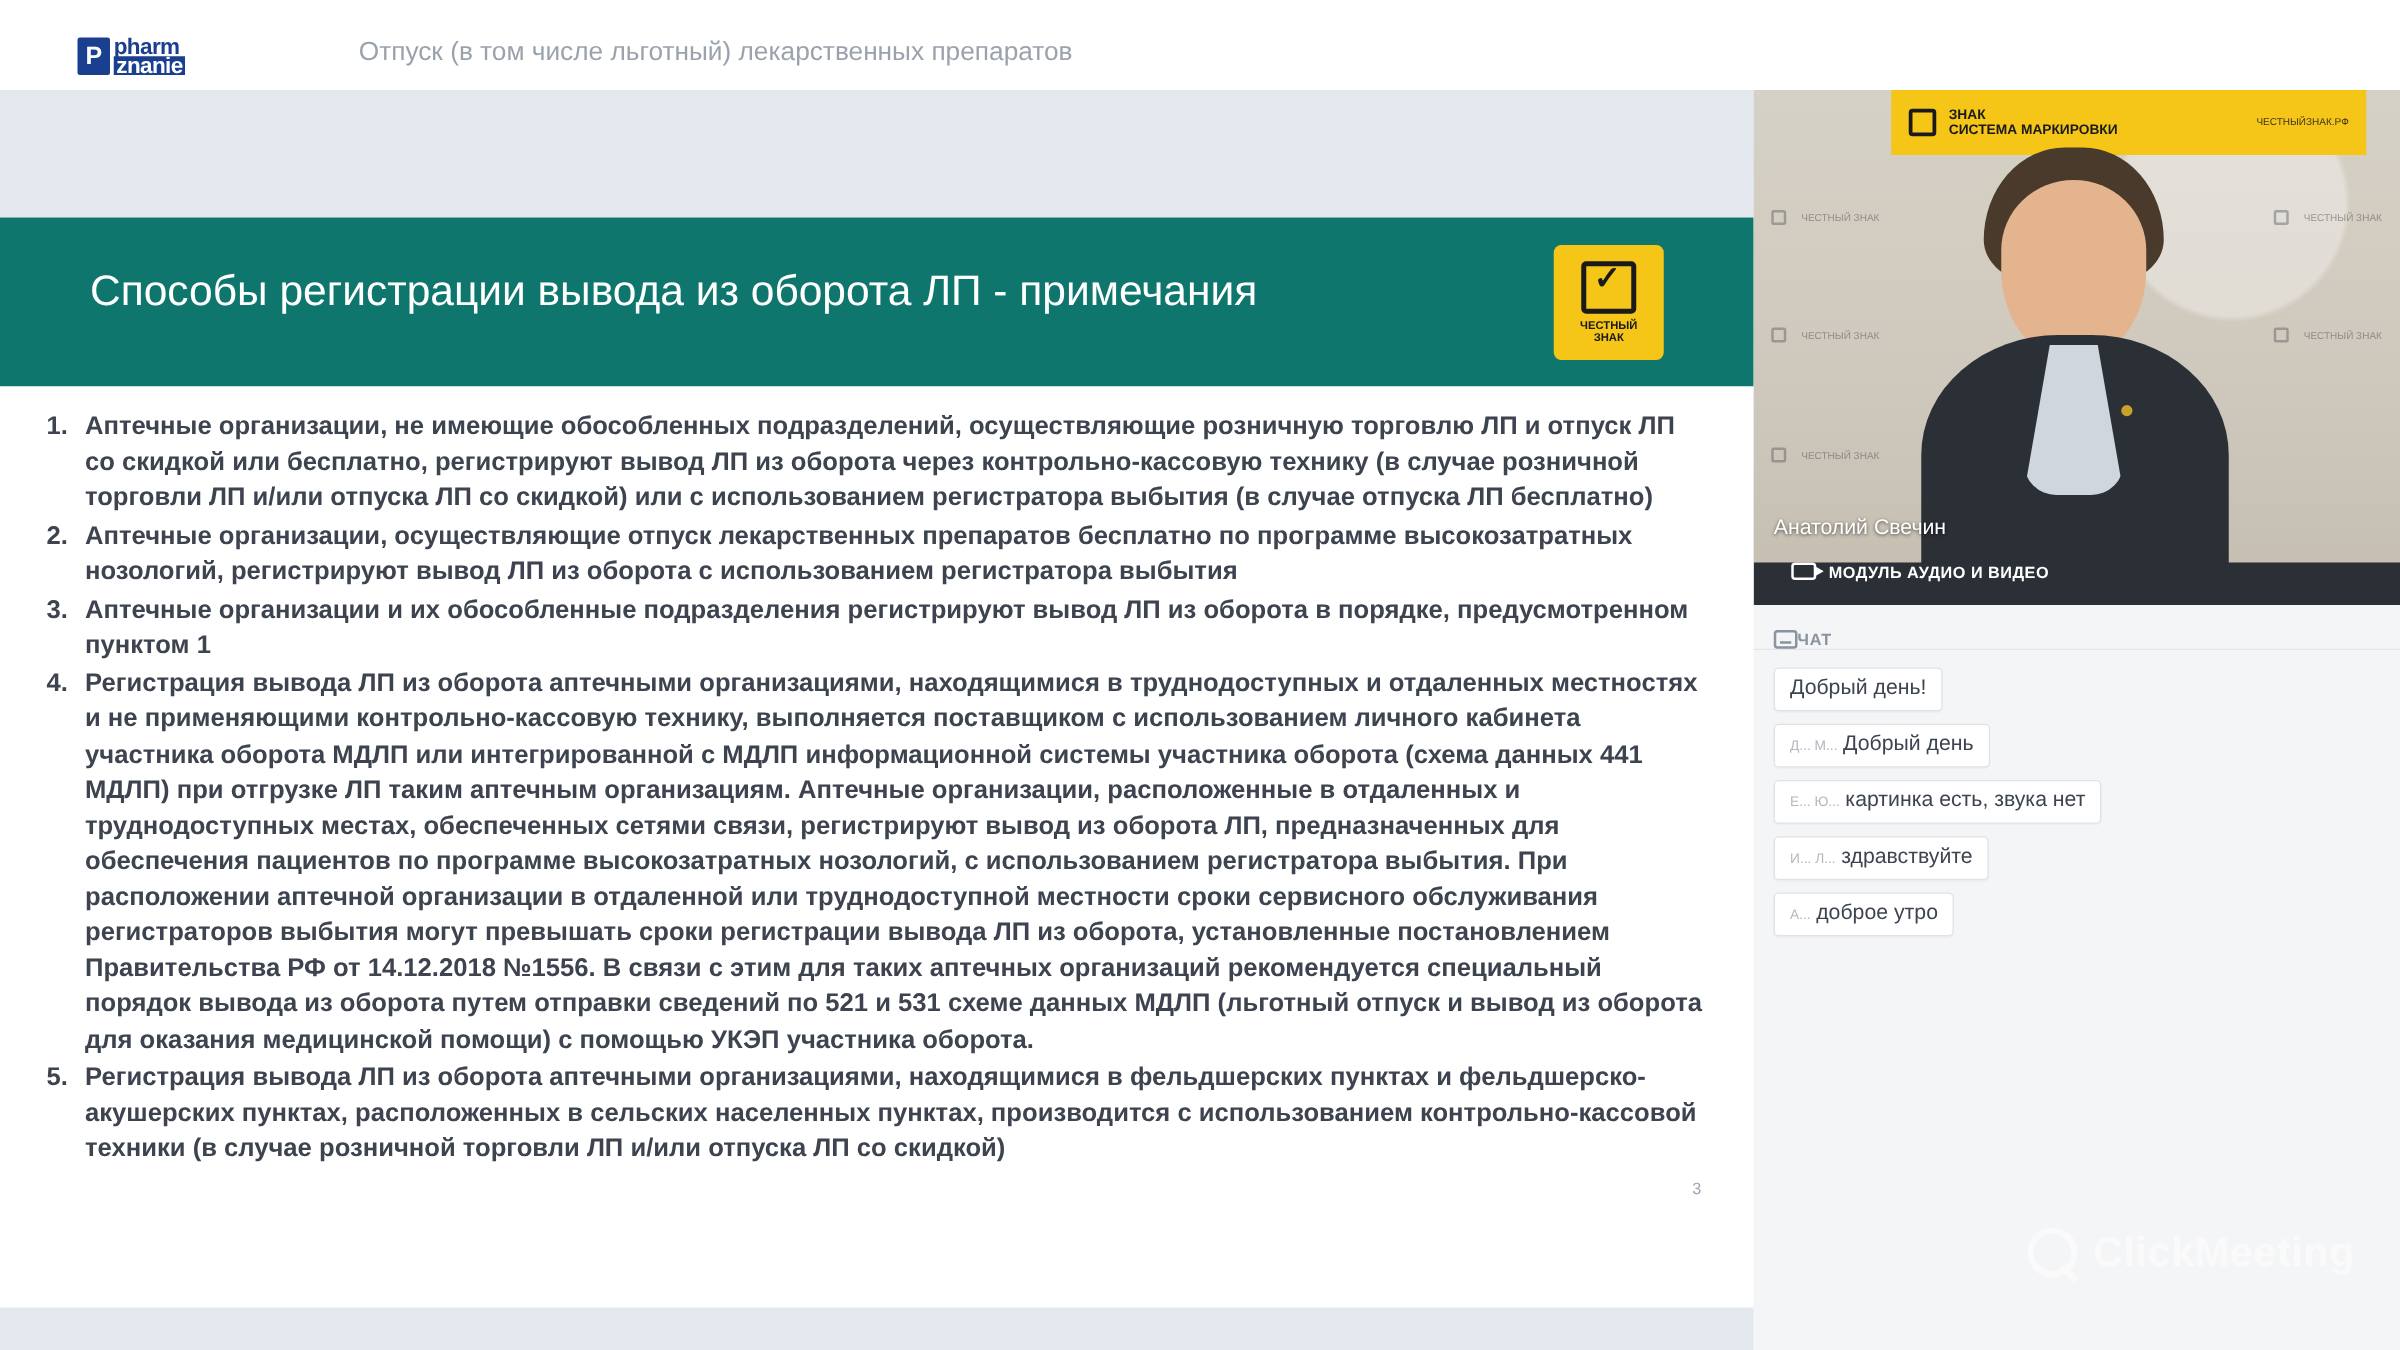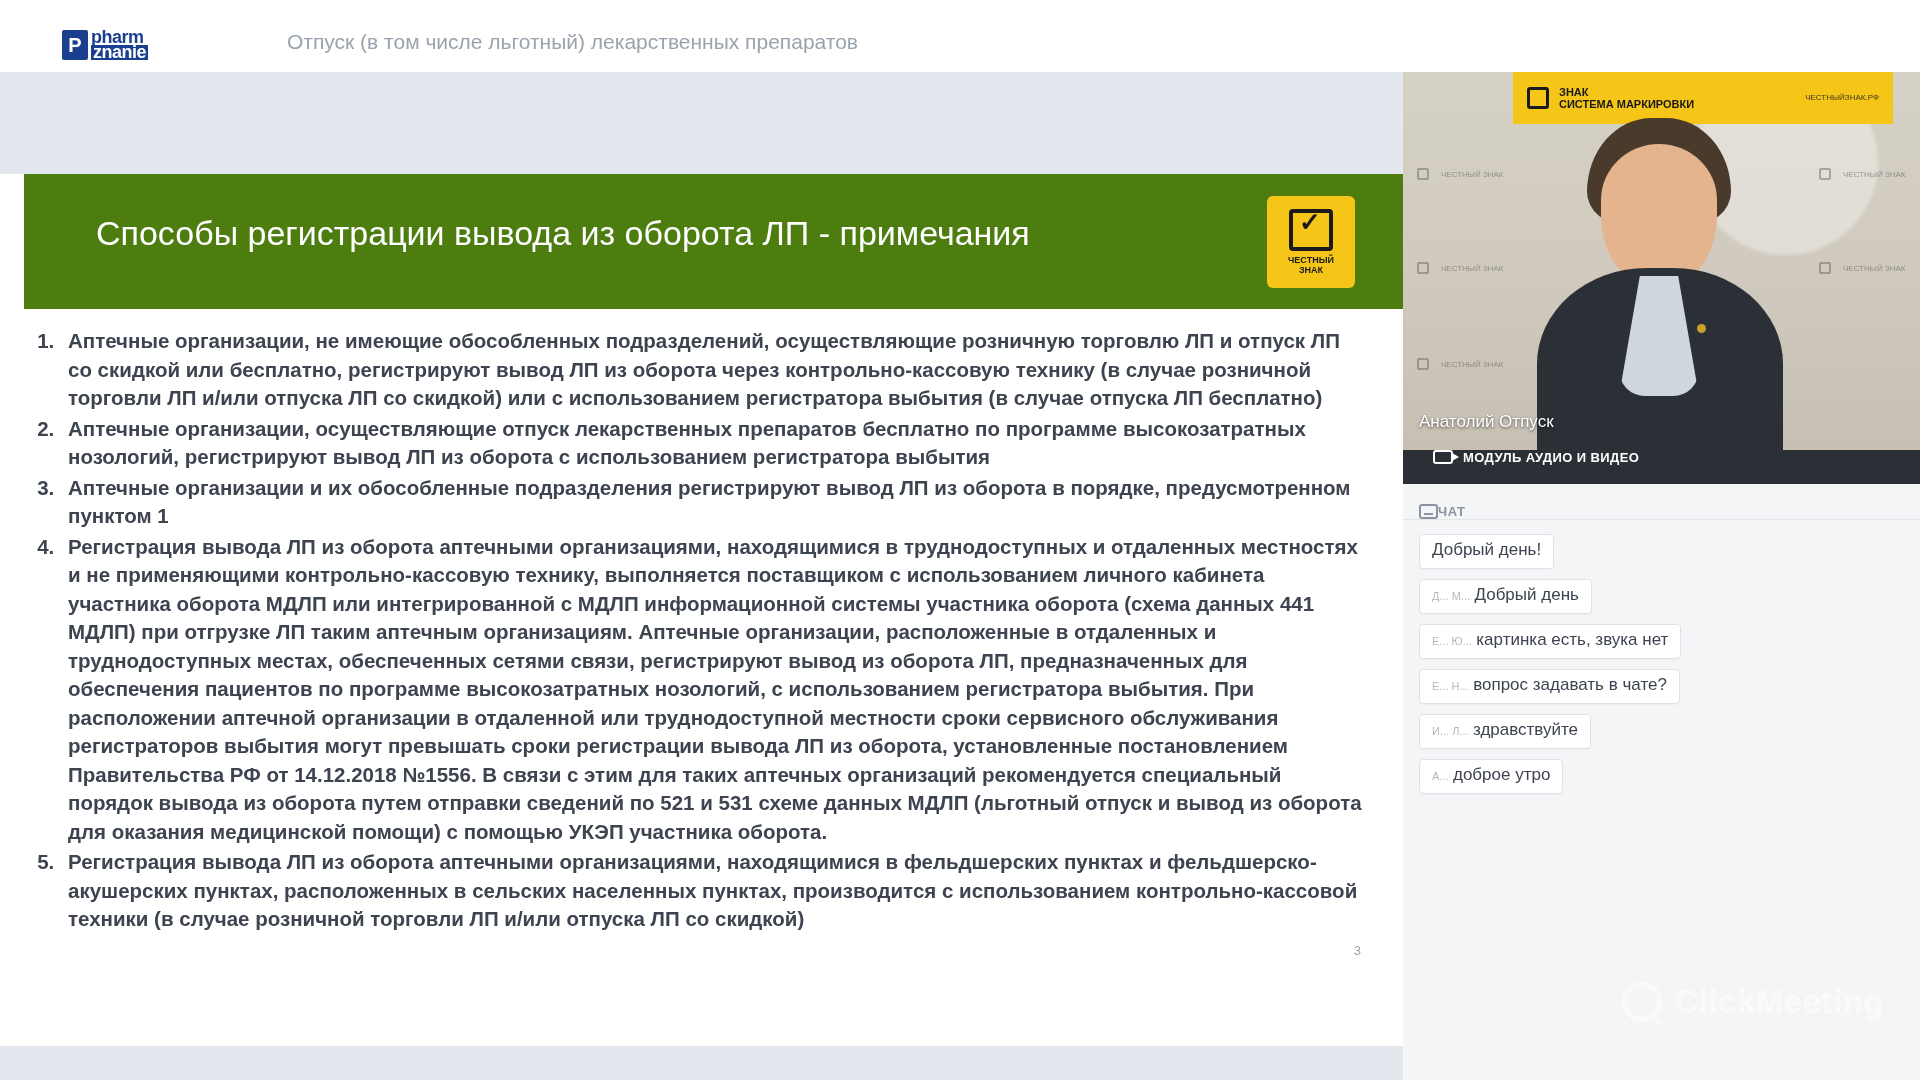--- a/index.html
+++ b/index.html
@@ -97,22 +97,21 @@
   .slide {
     position: absolute;
     left: 0; top: 102px;
     width: 1403px; height: 872px;
     background: #ffffff;
   }
   .slide-header {
     position: absolute;
     left: 0; top: 0;
     width: 1403px; height: 135px;
-    background: #4d7c0f;
-    margin-left: 24px;
+    background: #0f766e;
   }
   .slide-title {
     position: absolute;
     left: 72px; top: 40px;
     font-size: 34px;
     color: #ffffff;
     font-family: "Liberation Sans", sans-serif;
   }
   .zn-badge {
     position: absolute;
@@ -508,21 +507,21 @@
       </div>
 
       <div class="speaker">
         <div class="spk-hair"></div>
         <div class="spk-face"></div>
         <div class="spk-body"></div>
         <div class="spk-shirt"></div>
         <div class="spk-tiepin"></div>
       </div>
 
-      <div class="speaker-name">Анатолий Отпуск</div>
+      <div class="speaker-name">Анатолий Свечин</div>
 
       <div class="video-footer">
         <span class="cam-icon"></span>
         <span class="vf-label">МОДУЛЬ АУДИО И ВИДЕО</span>
       </div>
     </div>
 
     <div class="chat">
       <div class="chat-header">
         <span class="chat-icon"></span>
@@ -542,26 +541,20 @@
           </span>
         </span>
         <span class="msg-wrap">
           <span class="msg">
             <span class="msg-author">Е... Ю...</span>
             <span class="msg-text">картинка есть, звука нет</span>
           </span>
         </span>
         <span class="msg-wrap">
           <span class="msg">
-            <span class="msg-author">Е... Н...</span>
-            <span class="msg-text">вопрос задавать в чате?</span>
-          </span>
-        </span>
-        <span class="msg-wrap">
-          <span class="msg">
             <span class="msg-author">И... Л...</span>
             <span class="msg-text">здравствуйте</span>
           </span>
         </span>
         <span class="msg-wrap">
           <span class="msg">
             <span class="msg-author">А...</span>
             <span class="msg-text">доброе утро</span>
           </span>
         </span>

